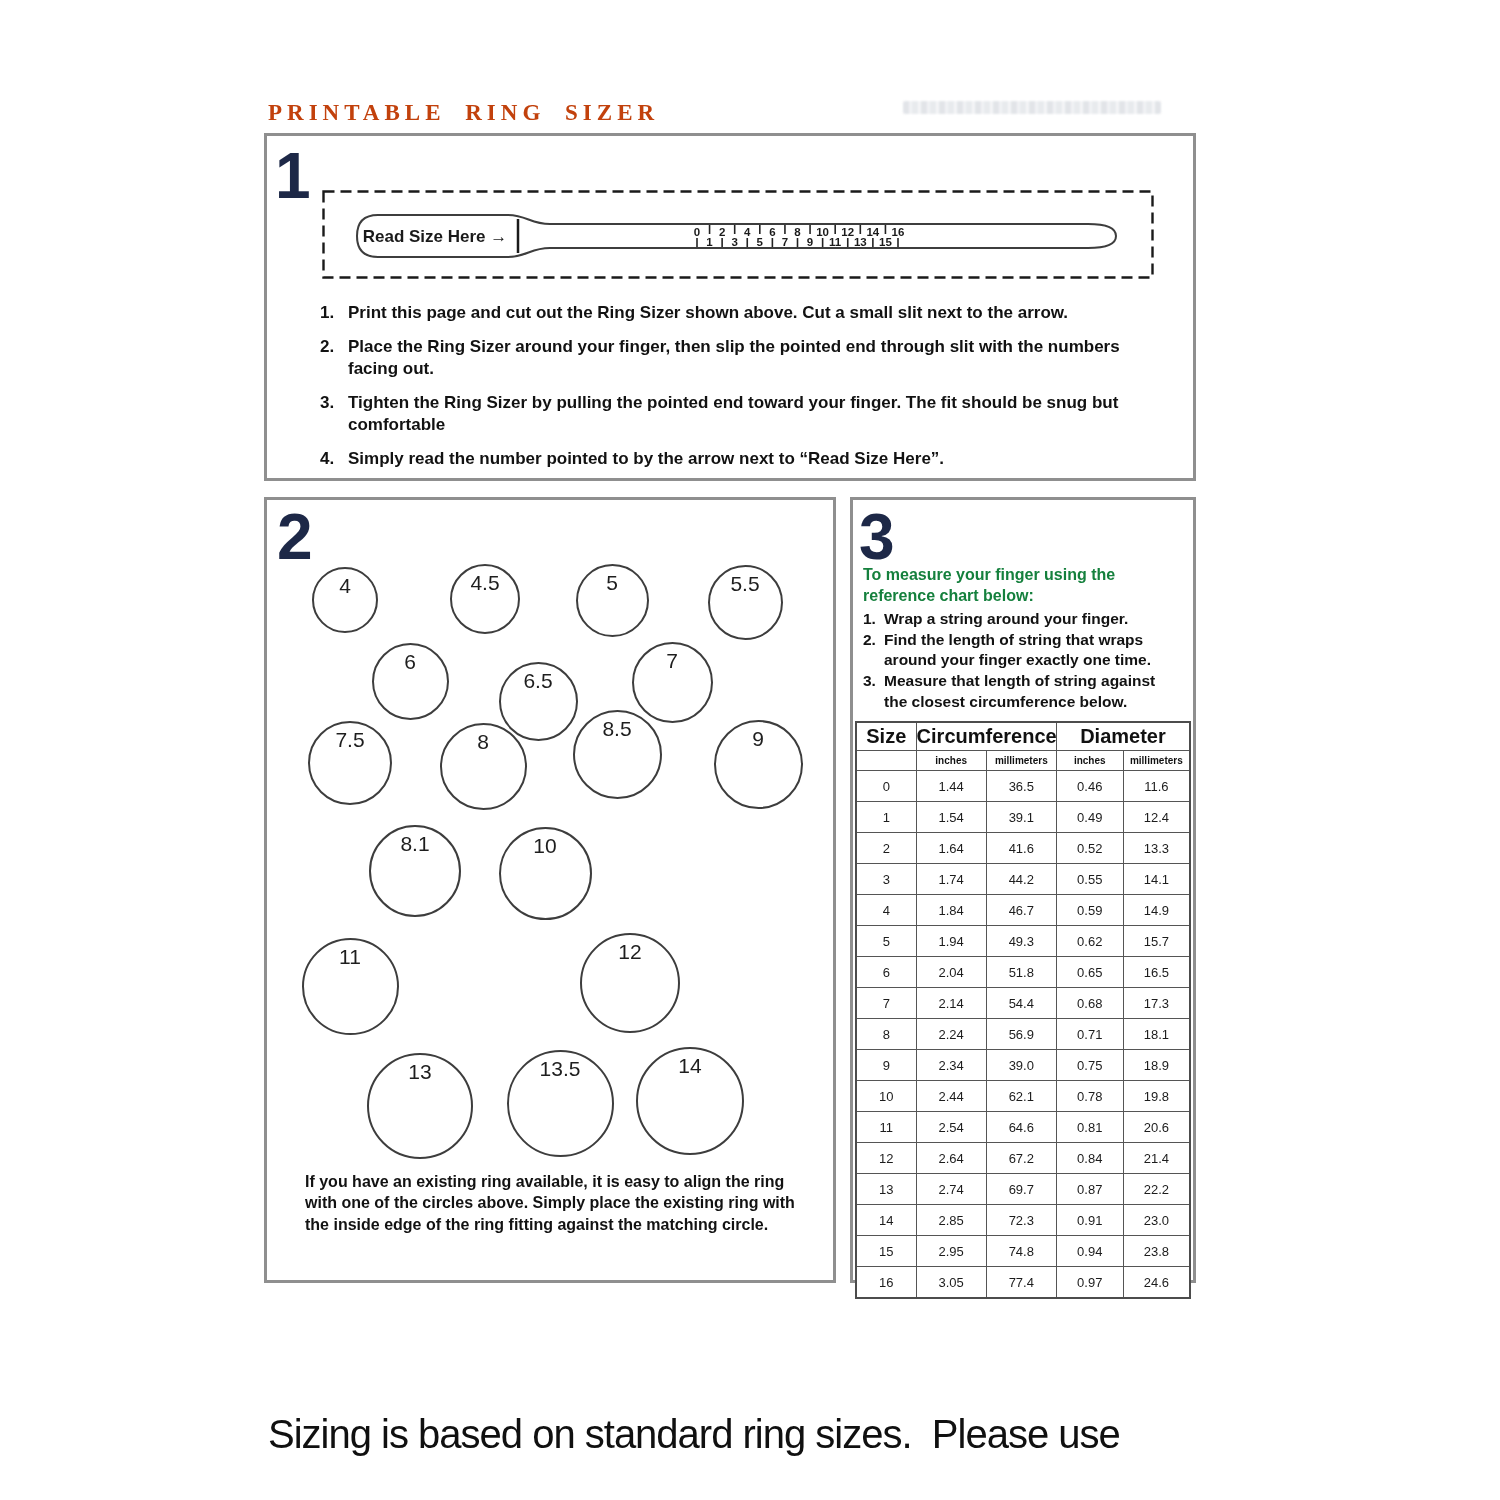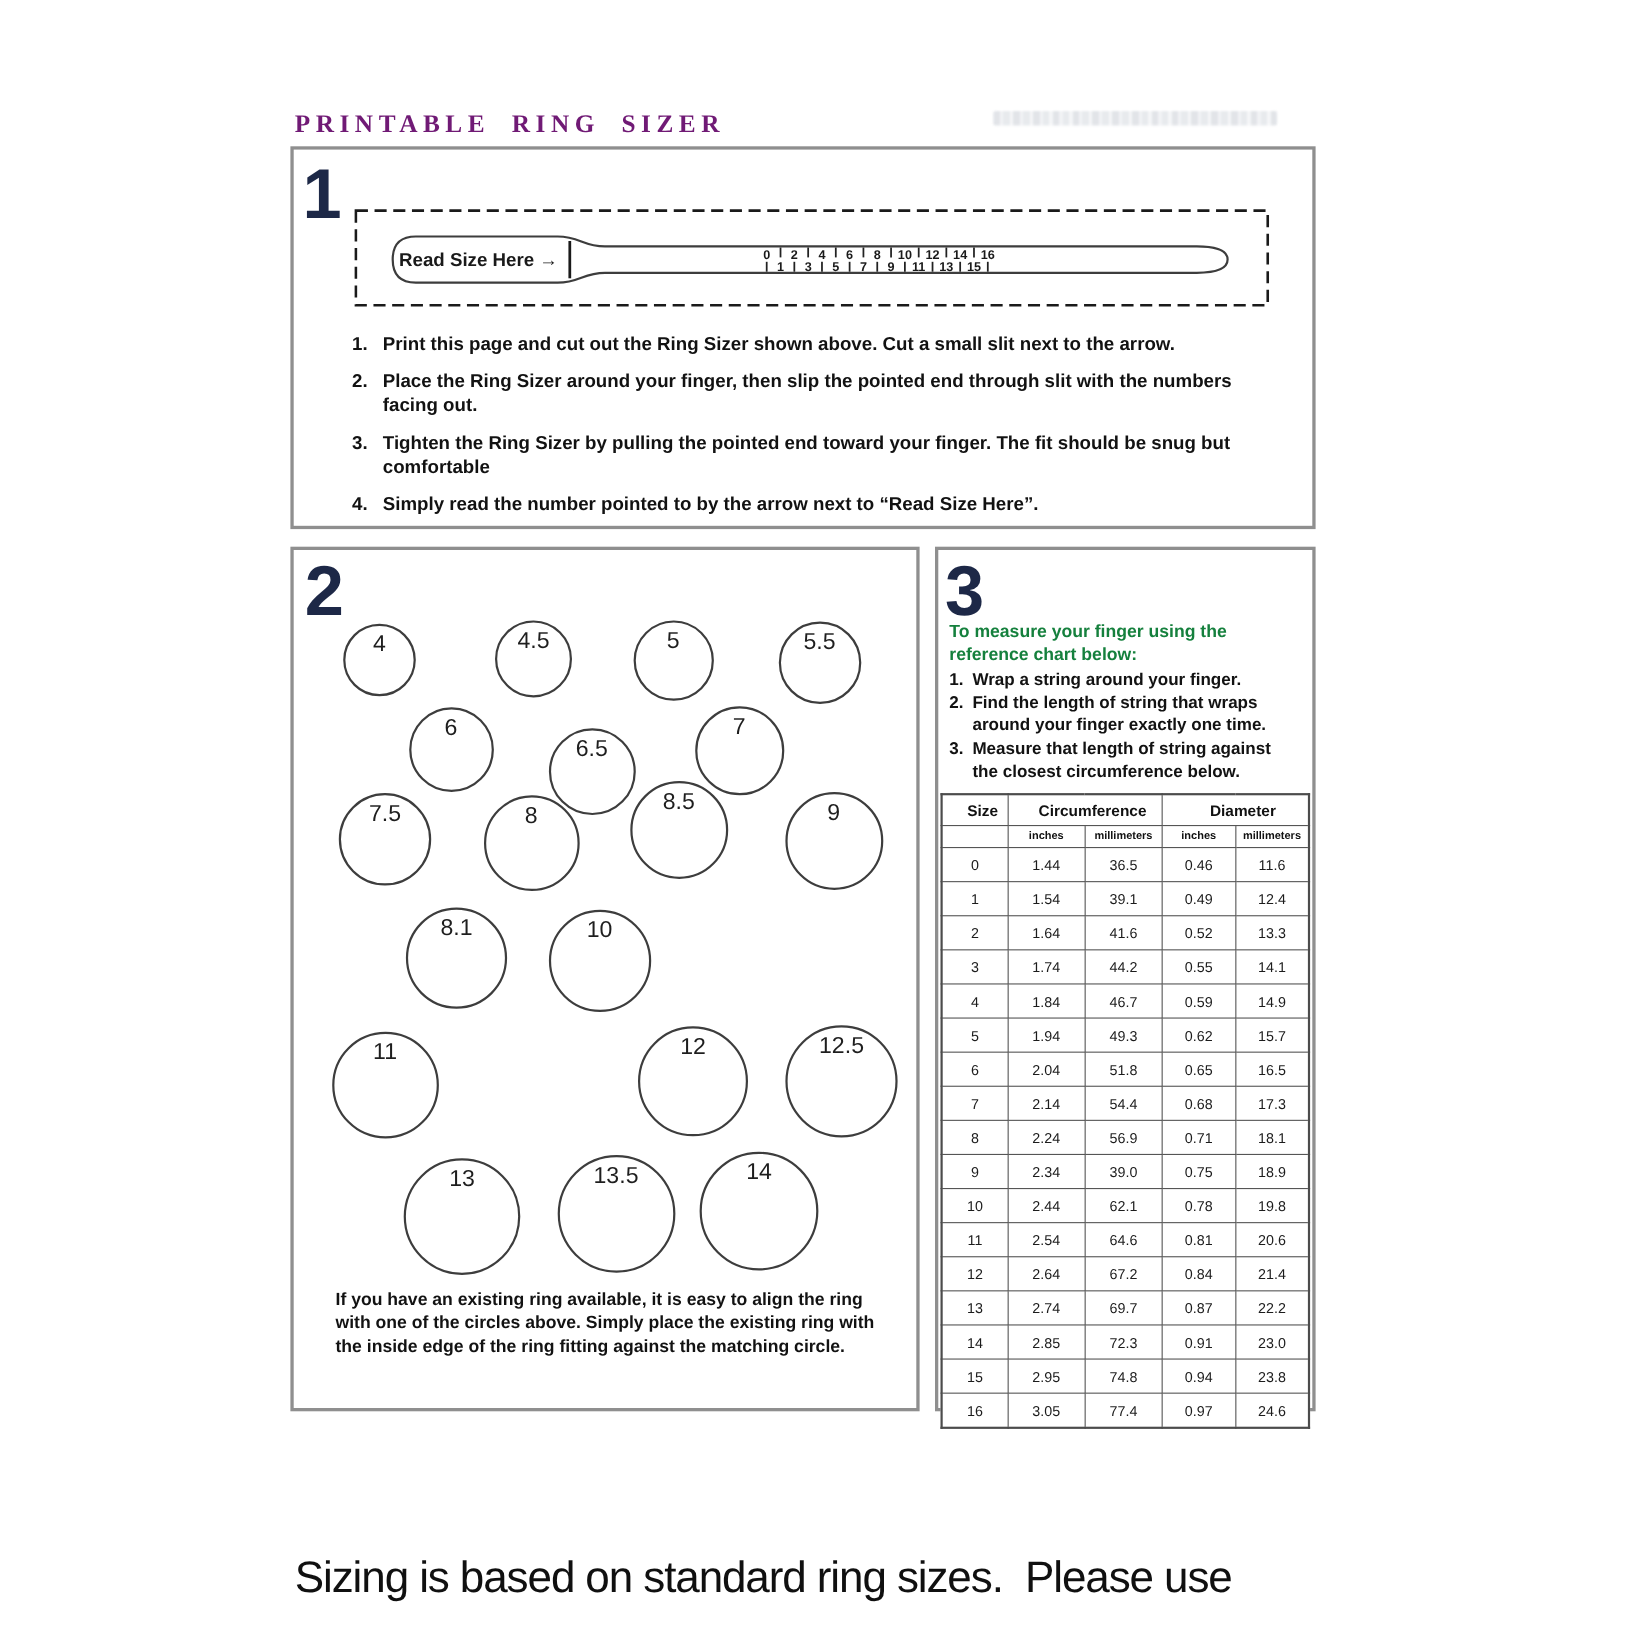--- a/index.html
+++ b/index.html
@@ -1,20 +1,20 @@
 <!DOCTYPE html>
 <html><head>
 <meta charset="utf-8">
 <style>
   html,body{margin:0;padding:0;background:#fff;}
   .page{position:relative;width:1500px;height:1500px;background:#ffffff;overflow:hidden;
         font-family:"Liberation Sans", sans-serif;color:#161616;}
 
   .doc-title{position:absolute;left:268px;top:100px;font-family:"Liberation Serif", serif;
-             font-size:23px;font-weight:bold;letter-spacing:5px;word-spacing:9px;color:#701a75;}
+             font-size:23px;font-weight:bold;letter-spacing:5px;word-spacing:9px;color:#c2410c;}
   .watermark{position:absolute;left:903px;top:101px;width:258px;height:13px;border-radius:2px;
              background:repeating-linear-gradient(90deg,#dde0e5 0 6px,#f0f1f4 6px 9px,#e4e7eb 9px 15px,#f4f5f7 15px 18px);
              filter:blur(1.2px);opacity:.85;}
 
   .panel{position:absolute;background:#fff;border:3px solid #8f8f8f;box-sizing:border-box;}
   .panel1{left:264px;top:133px;width:932px;height:348px;}
   .panel2{left:264px;top:497px;width:572px;height:786px;}
   .panel3{left:850px;top:497px;width:346px;height:786px;}
 
   .bignum{position:absolute;font-size:64px;font-weight:800;color:#1d2847;line-height:1;letter-spacing:-2px;}
@@ -40,21 +40,21 @@
   .s3-intro{position:absolute;left:10px;top:65px;width:302px;font-size:16px;font-weight:700;line-height:1.3;color:#15803d;}
   .steps3{position:absolute;left:10px;top:109px;width:314px;}
   .steps3 .step{display:flex;font-size:15.5px;font-weight:700;line-height:1.3;color:#121212;margin-bottom:1px;}
   .steps3 .sn{width:21px;flex:none;}
   .steps3 .st{flex:1;}
 
   .size-table{position:absolute;left:2px;top:221px;width:336px;height:559px;border-collapse:collapse;
               table-layout:fixed;background:#fff;}
   .size-table th,.size-table td{border:1.5px solid #555;text-align:center;vertical-align:middle;padding:0;}
   .size-table{border:2px solid #4c4c4c;}
-  .size-table .h1 th{font-size:14px;font-weight:700;height:27px;color:#111;padding-left:14px;}
+  .size-table .h1 th{font-size:20px;font-weight:700;height:27px;color:#111;}
   .size-table .h2 th{font-size:10px;font-weight:700;height:19px;color:#111;}
   .size-table td{font-size:13px;font-weight:500;height:30px;color:#1c1c1c;}
 
   .caption{position:absolute;left:268px;top:1292px;width:1030px;font-size:40px;font-weight:400;
            letter-spacing:-1px;line-height:1.42;color:#101010;white-space:pre-wrap;}
 </style>
 </head>
 <body>
 
 <div class="page">
@@ -139,21 +139,20 @@
         <div class="circle" style="width: 79px; height: 79px; left: 231.5px; top: 141.5px; margin-top: 20px;"><span class="clbl">6.5</span></div>
         <div class="circle" style="width: 81px; height: 81px; left: 364.5px; top: 141.5px;"><span class="clbl">7</span></div>
         <div class="circle" style="width: 84px; height: 84px; left: 41px; top: 221px;"><span class="clbl">7.5</span></div>
         <div class="circle" style="width: 87px; height: 87px; left: 172.5px; top: 222.5px;"><span class="clbl">8</span></div>
         <div class="circle" style="width: 89px; height: 89px; left: 305.5px; top: 210px;"><span class="clbl">8.5</span></div>
         <div class="circle" style="width: 89px; height: 89px; left: 446.5px; top: 219.5px;"><span class="clbl">9</span></div>
         <div class="circle" style="width: 92px; height: 92px; left: 102px; top: 325px;"><span class="clbl">8.1</span></div>
         <div class="circle" style="width: 93px; height: 93px; left: 231.5px; top: 326.5px;"><span class="clbl">10</span></div>
         <div class="circle" style="width: 97px; height: 97px; left: 34.5px; top: 437.5px;"><span class="clbl">11</span></div>
         <div class="circle" style="width: 100px; height: 100px; left: 313px; top: 433px;"><span class="clbl">12</span></div>
-        <div class="circle" style="width: 102px; height: 102px; left: 447px; top: 432px;"><span class="clbl">12.5</span></div>
         <div class="circle" style="width: 106px; height: 106px; left: 100px; top: 553px;"><span class="clbl">13</span></div>
         <div class="circle" style="width: 107px; height: 107px; left: 239.5px; top: 549.5px;"><span class="clbl">13.5</span></div>
         <div class="circle" style="width: 108px; height: 108px; left: 369px; top: 547px;"><span class="clbl">14</span></div>
       </div>
     <div class="align-note">If you have an existing ring available, it is easy to align the ring with one of the circles above. Simply place the existing ring with the inside edge of the ring fitting against the matching circle.</div>
   </div>
 
   <div class="panel panel3">
     <div class="bignum bn3">3</div>
     <div class="s3-intro">To measure your finger using the reference chart below:</div>

